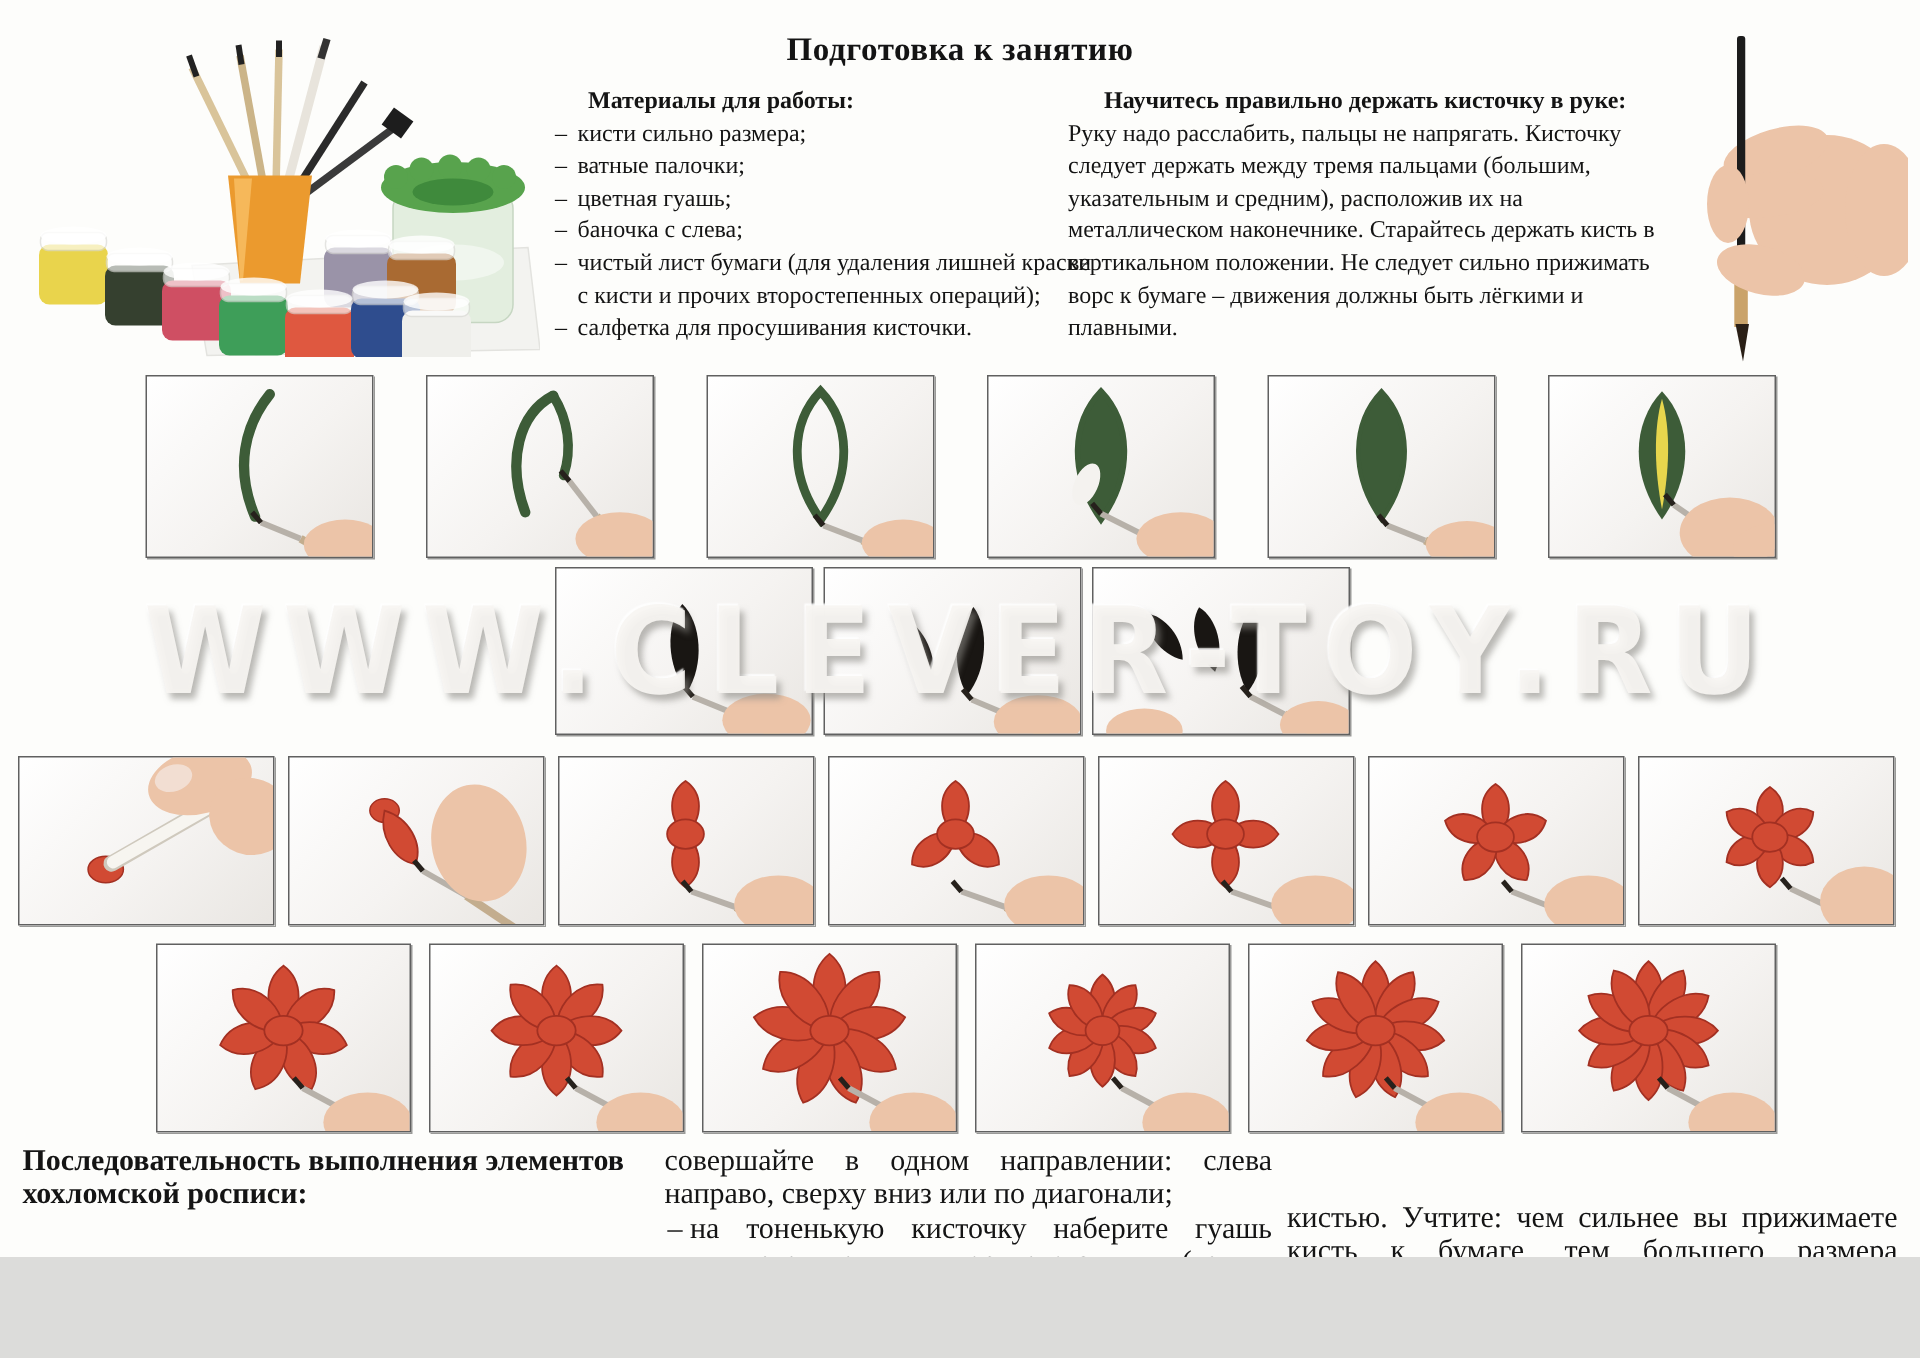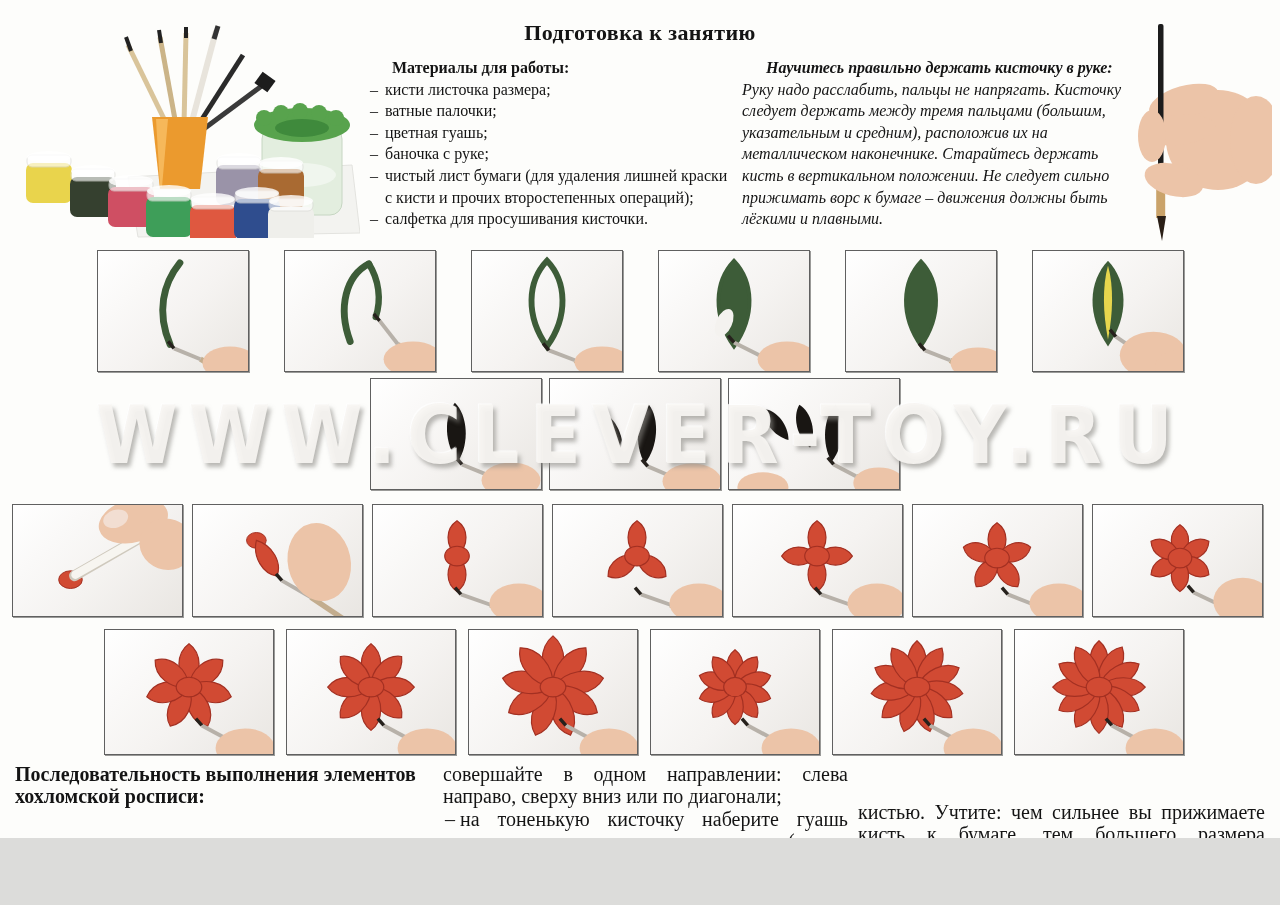--- a/index.html
+++ b/index.html
@@ -3,21 +3,21 @@
 <meta charset="utf-8">
 <style>
   html,body{margin:0;padding:0;background:#dcdcda;}
   .page{position:relative;width:1280px;height:838px;margin:0 auto;background:#fdfdfb;
         font-family:"Liberation Serif",serif;color:#141414;overflow:hidden;}
   .title{position:absolute;top:20px;left:0;width:100%;text-align:center;
          font-size:22px;font-weight:bold;letter-spacing:.4px;}
   .col{position:absolute;font-size:16px;line-height:21.6px;}
   .head{font-weight:bold;margin-left:24px;}
   .materials-col{left:368px;top:57px;width:362px;}
-  .holding-col{left:742px;top:57px;width:396px;font-style:italic;}
+  .holding-col{left:712px;top:57px;width:396px;}
   .dash-item{position:relative;padding-left:17px;}
   .dash-item::before{content:"–";position:absolute;left:2px;top:0;}
   .photo-cut{position:absolute;}
   .photo-cut svg{display:block;width:100%;height:100%;}
   .photo-cell{position:absolute;border:1px solid #606060;box-sizing:border-box;
               background:linear-gradient(135deg,#ffffff 0%,#f5f3f1 55%,#e9e6e2 100%);
               box-shadow:1px 1px 0 #9a9a98;}
   .photo-cell svg{display:block;width:100%;height:100%;}
   .watermark{position:absolute;top:392px;left:0;width:100%;text-align:center;
              font-family:"DejaVu Sans",sans-serif;font-weight:bold;font-size:74px;
@@ -114,24 +114,24 @@
     <rect x="0" y="12" width="46" height="40" rx="7" fill="#efefeb"></rect>
     <rect x="1" y="4" width="44" height="12" rx="5" fill="#ffffff" opacity="0.65" stroke="#d8d8d4"></rect>
     <ellipse cx="23" cy="6" rx="22" ry="6" fill="#ffffff" opacity="0.8"></ellipse>
         </g>
       </svg>
   </div>
 
   <div class="col materials-col">
     <div class="head">Материалы для работы:</div>
     <div id="materials-items">
-        <div class="dash-item">кисти листочка размера;</div>
+        <div class="dash-item">кисти сильно размера;</div>
         <div class="dash-item">ватные палочки;</div>
         <div class="dash-item">цветная гуашь;</div>
-        <div class="dash-item">баночка с руке;</div>
+        <div class="dash-item">баночка с слева;</div>
         <div class="dash-item">чистый лист бумаги (для удаления лишней краски с кисти и прочих второстепенных операций);</div>
         <div class="dash-item">салфетка для просушивания кисточки.</div>
       </div>
   </div>
 
   <div class="col holding-col">
     <div class="head">Научитесь правильно держать кисточку в руке:</div>
     <div>Руку надо расслабить, пальцы не напрягать. Кисточку следует держать между тремя пальцами (большим, указательным и средним), расположив их на металлическом наконечнике. Старайтесь держать кисть в вертикальном положении. Не следует сильно прижимать ворс к бумаге – движения должны быть лёгкими и плавными.</div>
   </div>
 

